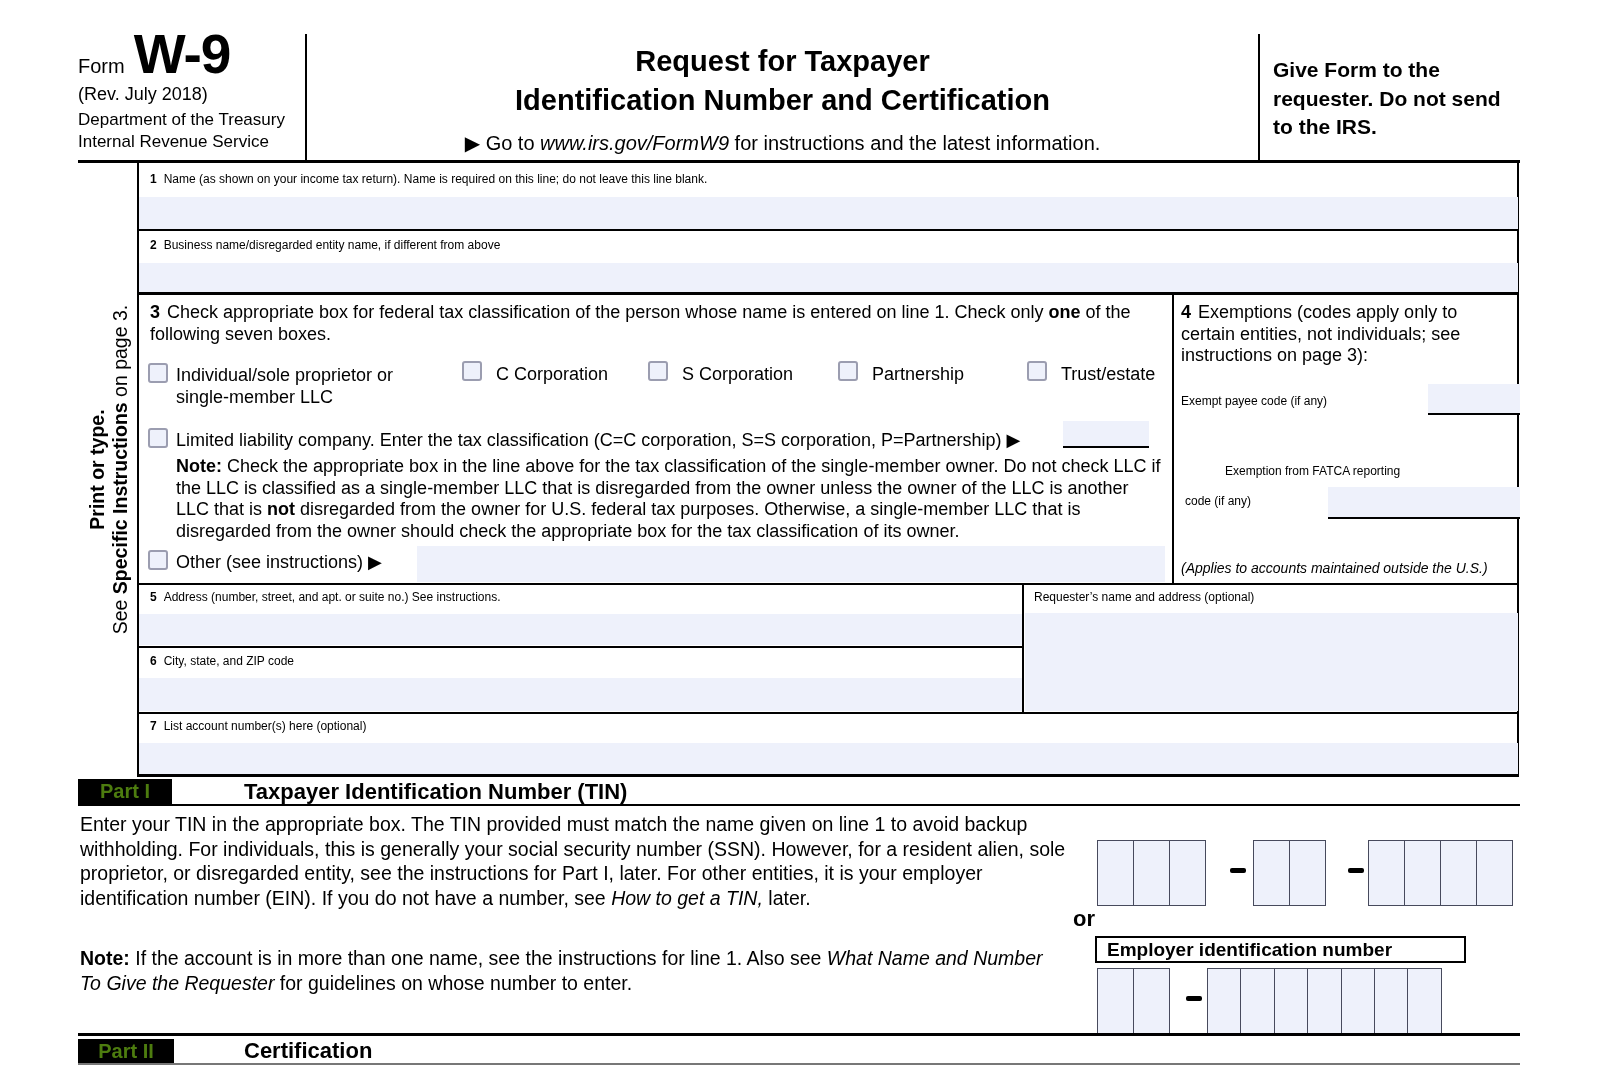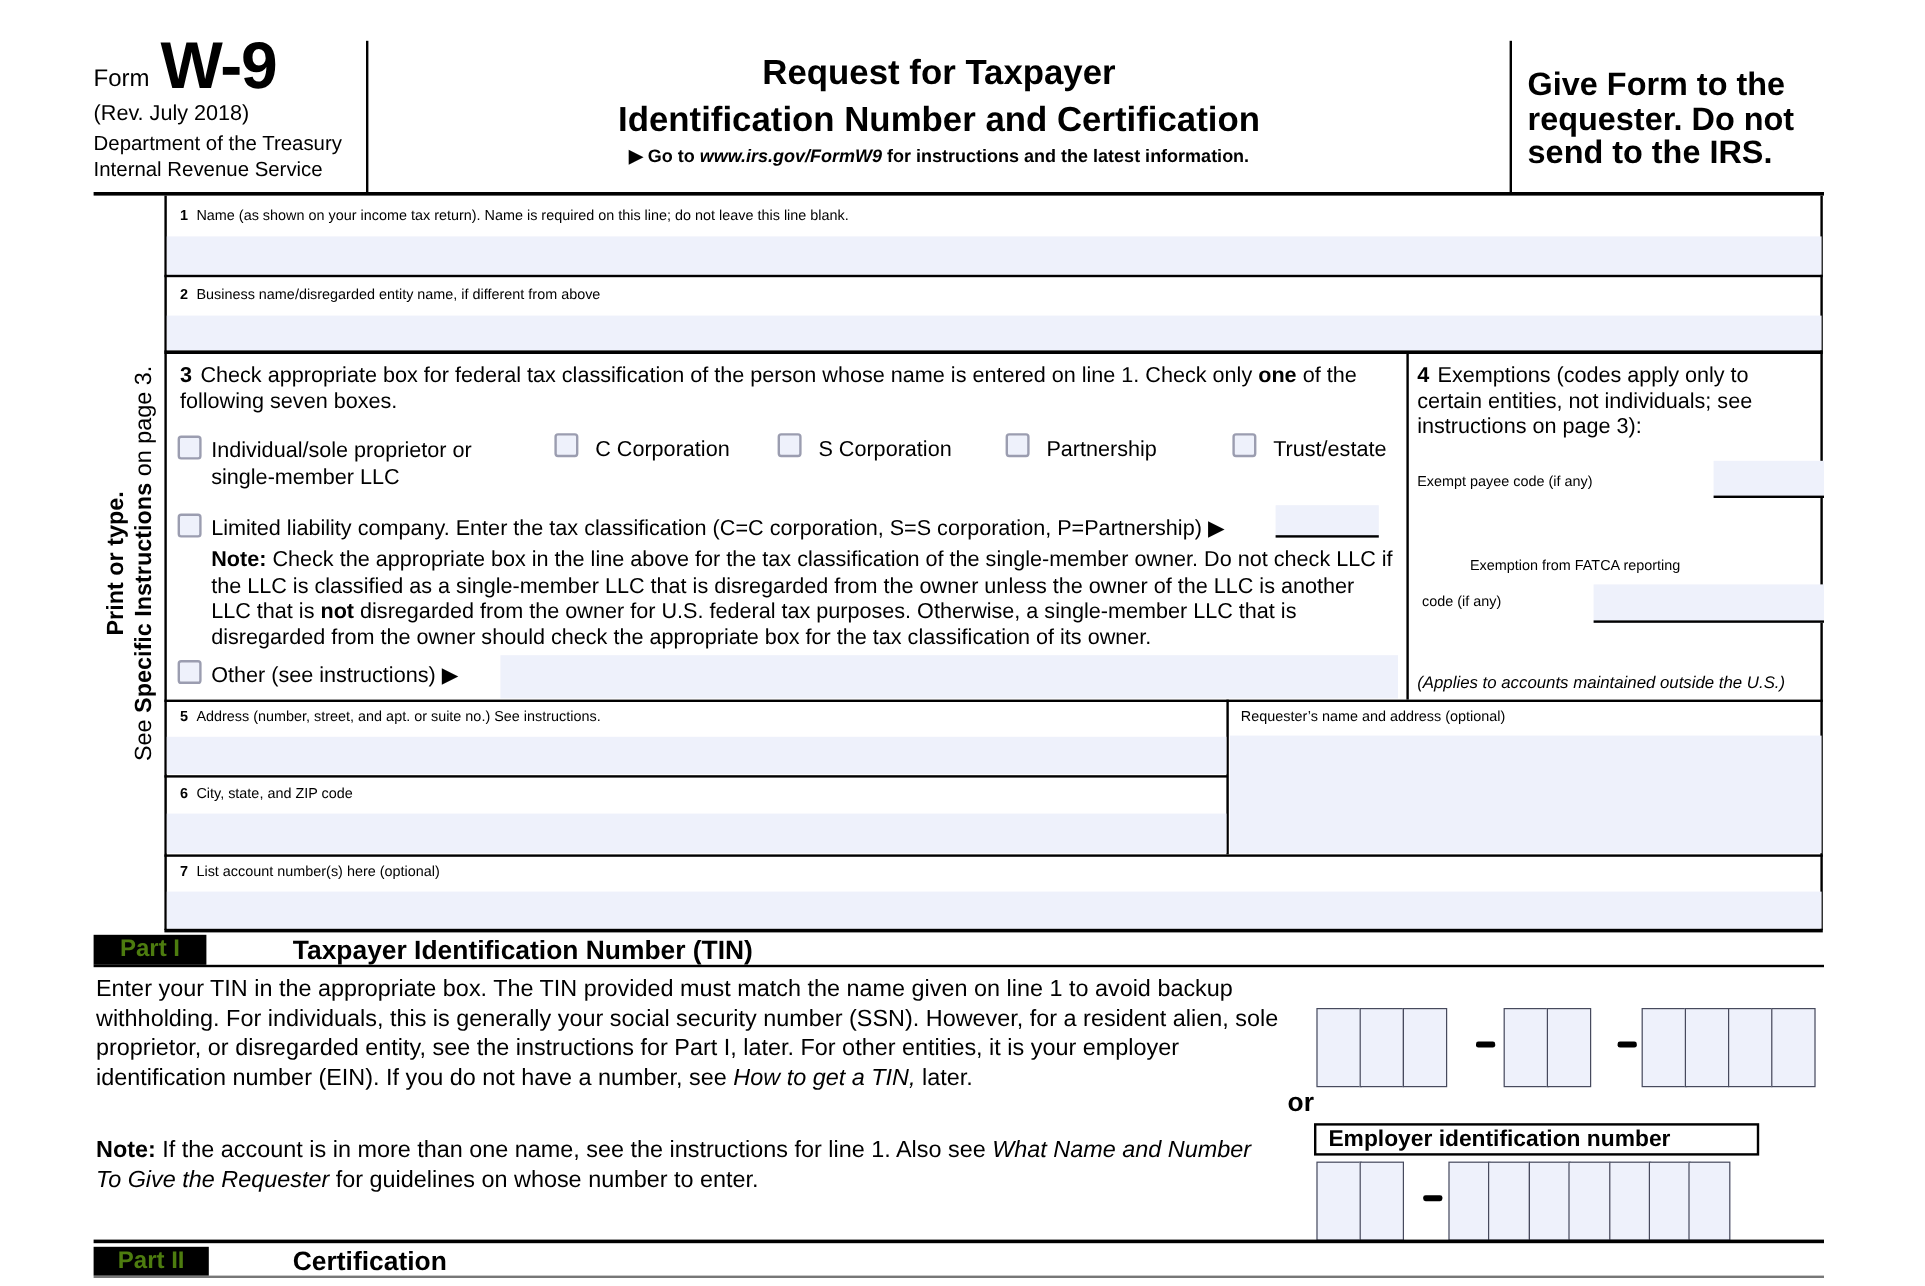--- a/index.html
+++ b/index.html
@@ -49,29 +49,29 @@
     <div style="font-size:17px;margin-top:2px;">Internal Revenue Service</div>
   </div>
 
   <div class="abs vline" style="left:305px;top:34px;width:2px;height:127px;"></div>
 
   <div class="abs" style="left:320px;top:42px;width:925px;text-align:center;">
     <div style="font-size:29px;font-weight:700;line-height:39px;">
       <span>Request for Taxpayer</span><br>
       <span>Identification Number and Certification</span>
     </div>
-    <div style="font-size:15px;font-weight:700;margin-top:1px;">
+    <div style="font-size:20px;font-weight:400;margin-top:11px;">
       <span>▶</span>
       <span>Go to </span><span class="it">www.irs.gov/FormW9</span><span> for instructions and the latest information.</span>
     </div>
   </div>
 
   <div class="abs vline" style="left:1258px;top:34px;width:2px;height:127px;"></div>
 
-  <div class="abs" style="left:1273px;top:56px;width:240px;font-size:27px;font-weight:700;line-height:28.5px;">Give Form to the requester. Do not send to the IRS.</div>
+  <div class="abs" style="left:1273px;top:56px;width:240px;font-size:21px;font-weight:700;line-height:28.5px;">Give Form to the requester. Do not send to the IRS.</div>
 
   <div class="abs hline" style="left:78px;top:160px;width:1442px;height:3px;"></div>
 
   <div class="abs rot b" style="left:-93px;top:458px;width:380px;">Print or type.</div>
   <div class="abs rot" style="left:-70px;top:458px;width:380px;">
     <span>See </span><span class="b">Specific Instructions</span><span> on page 3.</span>
   </div>
 
   <div class="abs vline" style="left:137px;top:163px;width:1.5px;height:612px;"></div>
   <div class="abs vline" style="left:1517px;top:163px;width:1.5px;height:612px;"></div>

